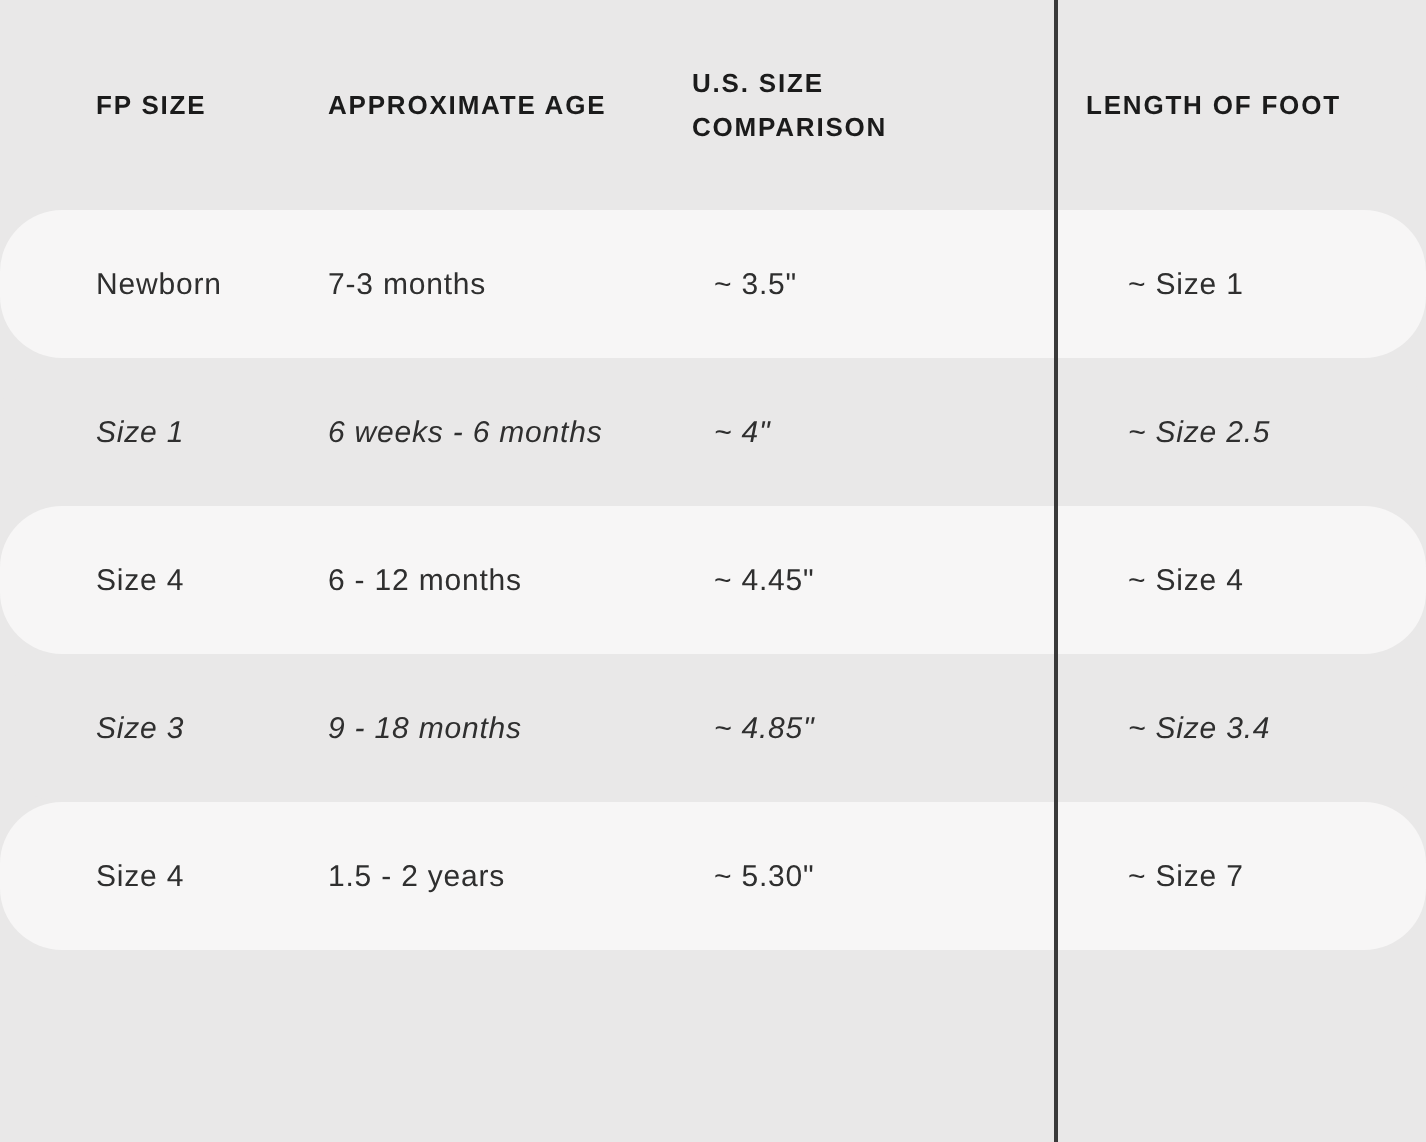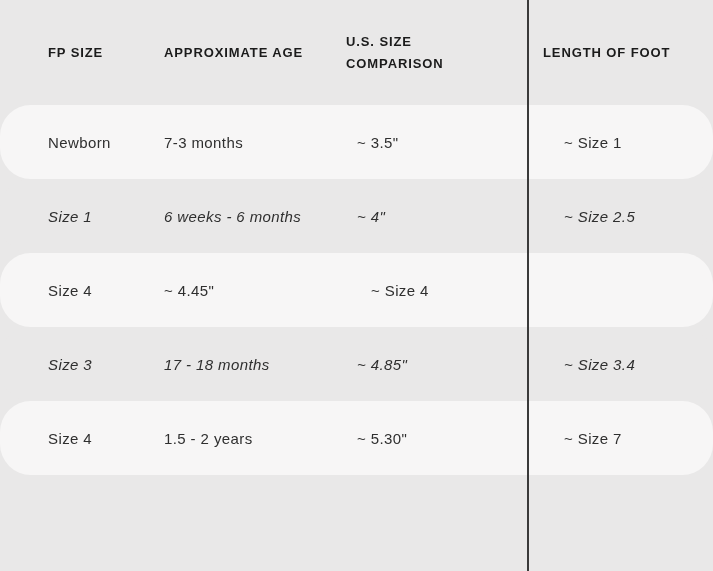--- a/index.html
+++ b/index.html
@@ -88,27 +88,28 @@
 
   <div class="row row-body row-gray">
     <div class="cell c1 body-cell">Size 1</div>
     <div class="cell c2 body-cell">6 weeks - 6 months</div>
     <div class="cell c3 body-cell">~ 4"</div>
     <div class="cell c4 body-cell">~ Size 2.5</div>
   </div>
 
   <div class="row row-body row-light">
     <div class="cell c1 body-cell">Size 4</div>
+    <div class="cell c2 body-cell">6 - 12 months</div>
     <div class="cell c3 body-cell">~ 4.45"</div>
     <div class="cell c4 body-cell">~ Size 4</div>
   </div>
 
   <div class="row row-body row-gray">
     <div class="cell c1 body-cell">Size 3</div>
-    <div class="cell c2 body-cell">17 - 18 months</div>
+    <div class="cell c2 body-cell">9 - 18 months</div>
     <div class="cell c3 body-cell">~ 4.85"</div>
     <div class="cell c4 body-cell">~ Size 3.4</div>
   </div>
 
   <div class="row row-body row-light">
     <div class="cell c1 body-cell">Size 4</div>
     <div class="cell c2 body-cell">1.5 - 2 years</div>
     <div class="cell c3 body-cell">~ 5.30"</div>
     <div class="cell c4 body-cell">~ Size 7</div>
   </div>

